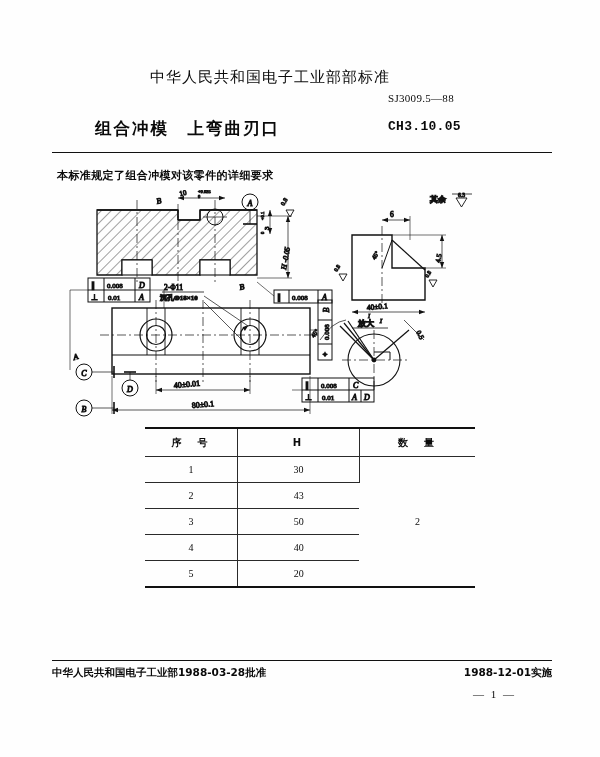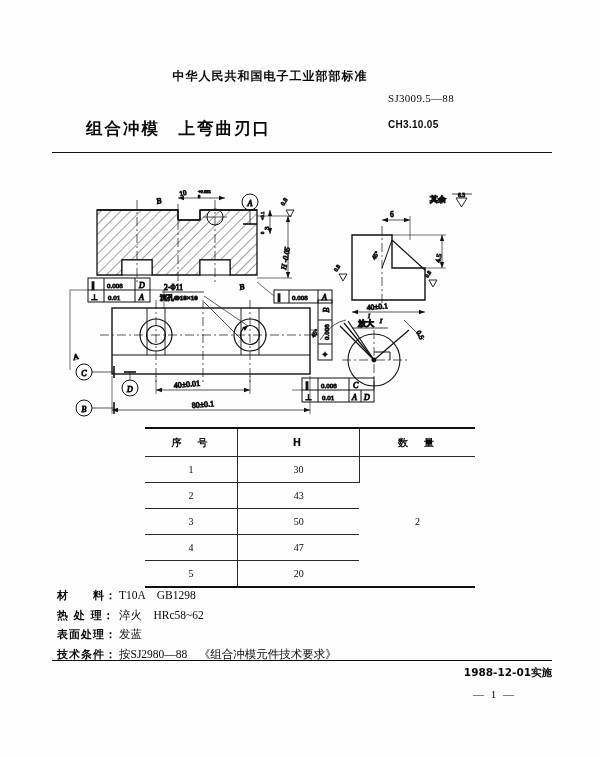--- a/index.html
+++ b/index.html
@@ -13,37 +13,37 @@
   }
   .page{
     position:absolute;inset:0;
     background:#fefefe;
   }
   
   .hdr-title{
     position:absolute;left:0;right:0;top:68px;
     text-align:center;
     font-family:"DejaVu Sans", sans-serif;
-    font-weight:bold;font-size:12px;letter-spacing:1px;
+    font-weight:normal;font-size:15px;letter-spacing:1px;
   }
   .hdr-title span{margin-left:-60px;}
   .doc-title{
-    position:absolute;left:86px;top:118px;
+    position:absolute;left:95px;top:118px;
     font-family:Liberation Serif, serif;
     font-weight:bold;font-size:16.5px;letter-spacing:2px;
   }
   .std-no{
     position:absolute;left:388px;top:92px;
     font-family:"Liberation Serif", serif;
     font-weight:normal;font-size:11px;letter-spacing:.3px;
   }
   .cls-no{
     position:absolute;left:388px;top:119px;
-    font-family:Liberation Sans, sans-serif;
-    font-weight:bold;font-size:10px;letter-spacing:.3px;
+    font-family:Liberation Mono, monospace;
+    font-weight:bold;font-size:13px;letter-spacing:.3px;
   }
   .rule-top{
     position:absolute;left:52px;right:48px;top:152px;
     border-top:1.6px solid #111;
   }
   .scope{
     position:absolute;left:57px;top:168px;
     font-family:"DejaVu Sans", sans-serif;
     font-weight:bold;font-size:11px;letter-spacing:.4px;
   }
@@ -112,20 +112,21 @@
     <span>中华人民共和国电子工业部部标准</span>
   </div>
 
   <div class="std-no">SJ3009.5—88</div>
   <div class="cls-no">CH3.10.05</div>
 
   <div class="doc-title">组合冲模　上弯曲刃口</div>
 
   <div class="rule-top"></div>
 
+  <div class="scope">本标准规定了组合冲模对该零件的详细要求</div>
 
   <div class="draw">
   <svg width="500" height="235" viewBox="0 0 500 235" xmlns="http://www.w3.org/2000/svg" stroke="#111" fill="none" stroke-width="1">
     <defs>
       <pattern id="hatch" width="7" height="7" patternTransform="rotate(45)" patternUnits="userSpaceOnUse">
         <line x1="0" y1="0" x2="0" y2="7" stroke="#111" stroke-width="0.8"></line>
       </pattern>
     </defs>
 
     <g>
@@ -395,42 +396,29 @@
         <tr>
           <td>2</td>
           <td>43</td>
         </tr>
         <tr>
           <td>3</td>
           <td>50</td>
         </tr>
         <tr>
           <td>4</td>
-          <td>47</td>
+          <td>40</td>
         </tr>
         <tr class="tbl-bot">
           <td>5</td>
           <td>20</td>
         </tr>
       </tbody>
     </table>
   </div>
 
-  <div class="specs">
-    <div class="row">
-      <span class="lbl">材　　料：</span><span class="val">T10A　GB1298</span>
-    </div>
-    <div class="row">
-      <span class="lbl">热 处 理：</span><span class="val">淬火　HRc58~62</span>
-    </div>
-    <div class="row">
-      <span class="lbl">表面处理：</span><span class="val">发蓝</span>
-    </div>
-    <div class="row">
-      <span class="lbl">技术条件：</span><span class="val">按SJ2980—88　《组合冲模元件技术要求》</span>
-    </div>
-  </div>
 
   <div class="rule-bot"></div>
+  <div class="foot-left">中华人民共和国电子工业部1988-03-28批准</div>
   <div class="foot-right">1988-12-01实施</div>
   <div class="pageno">— 1 —</div>
 
 </div>
 
 </body></html>

